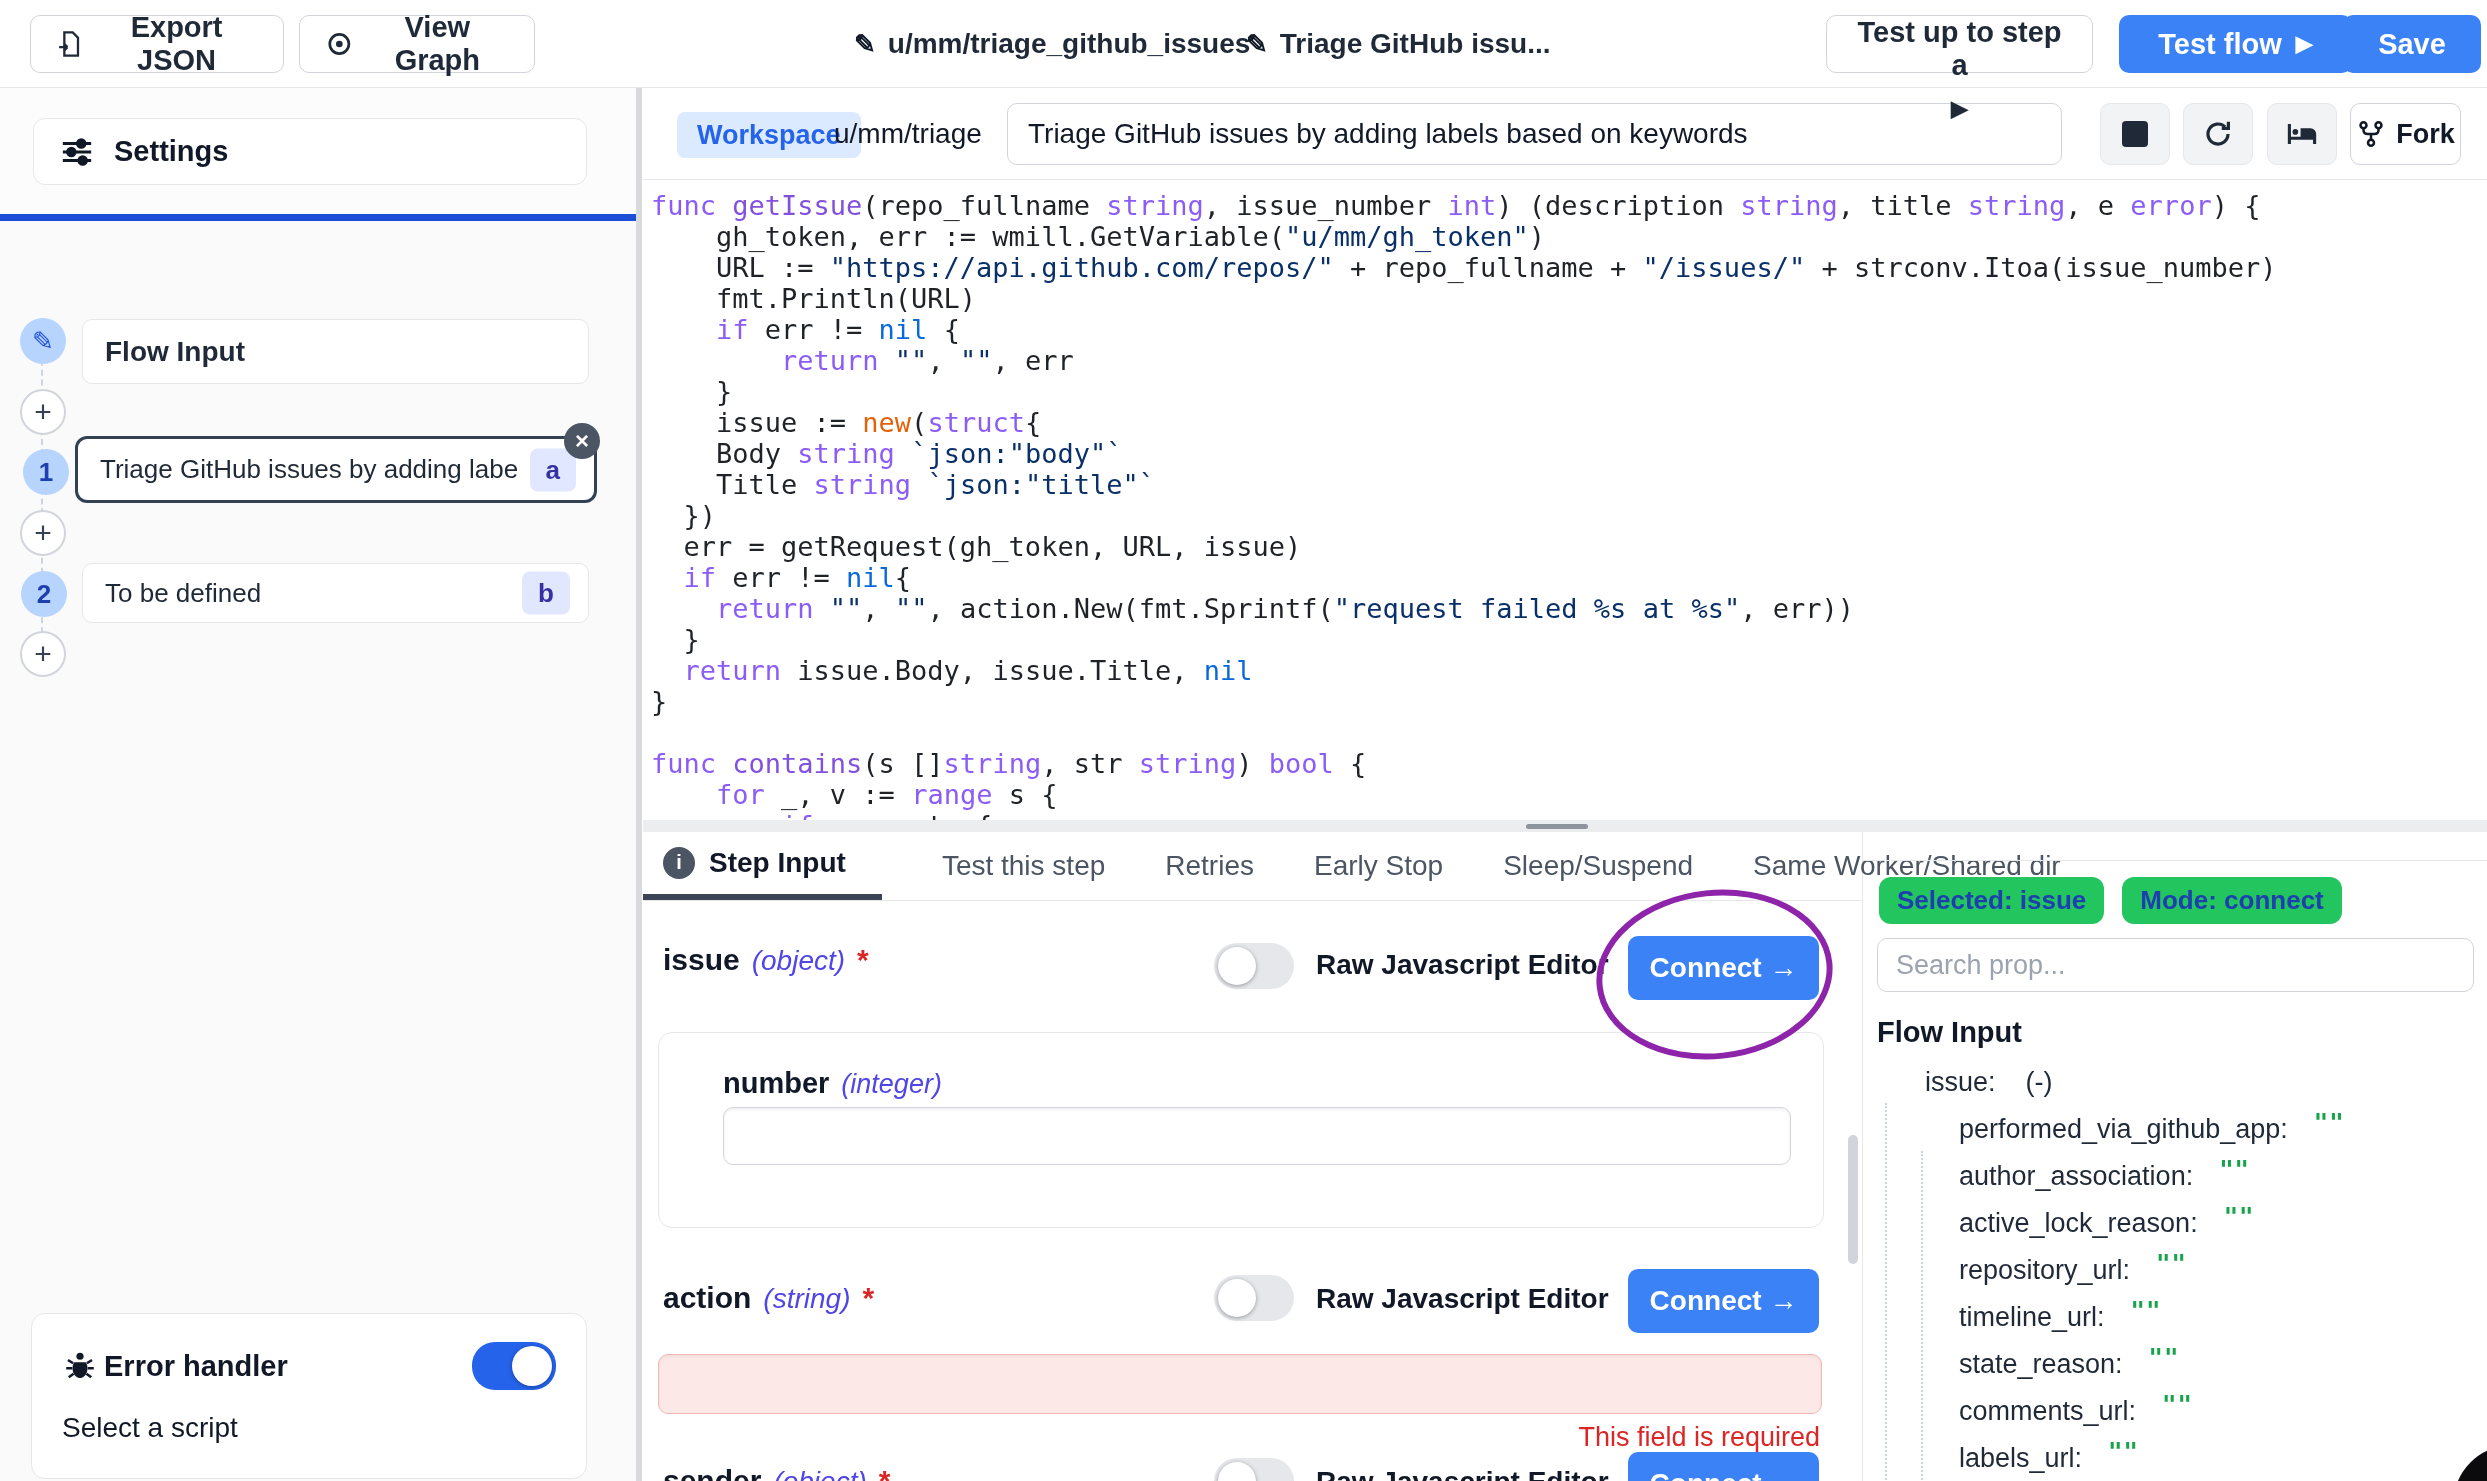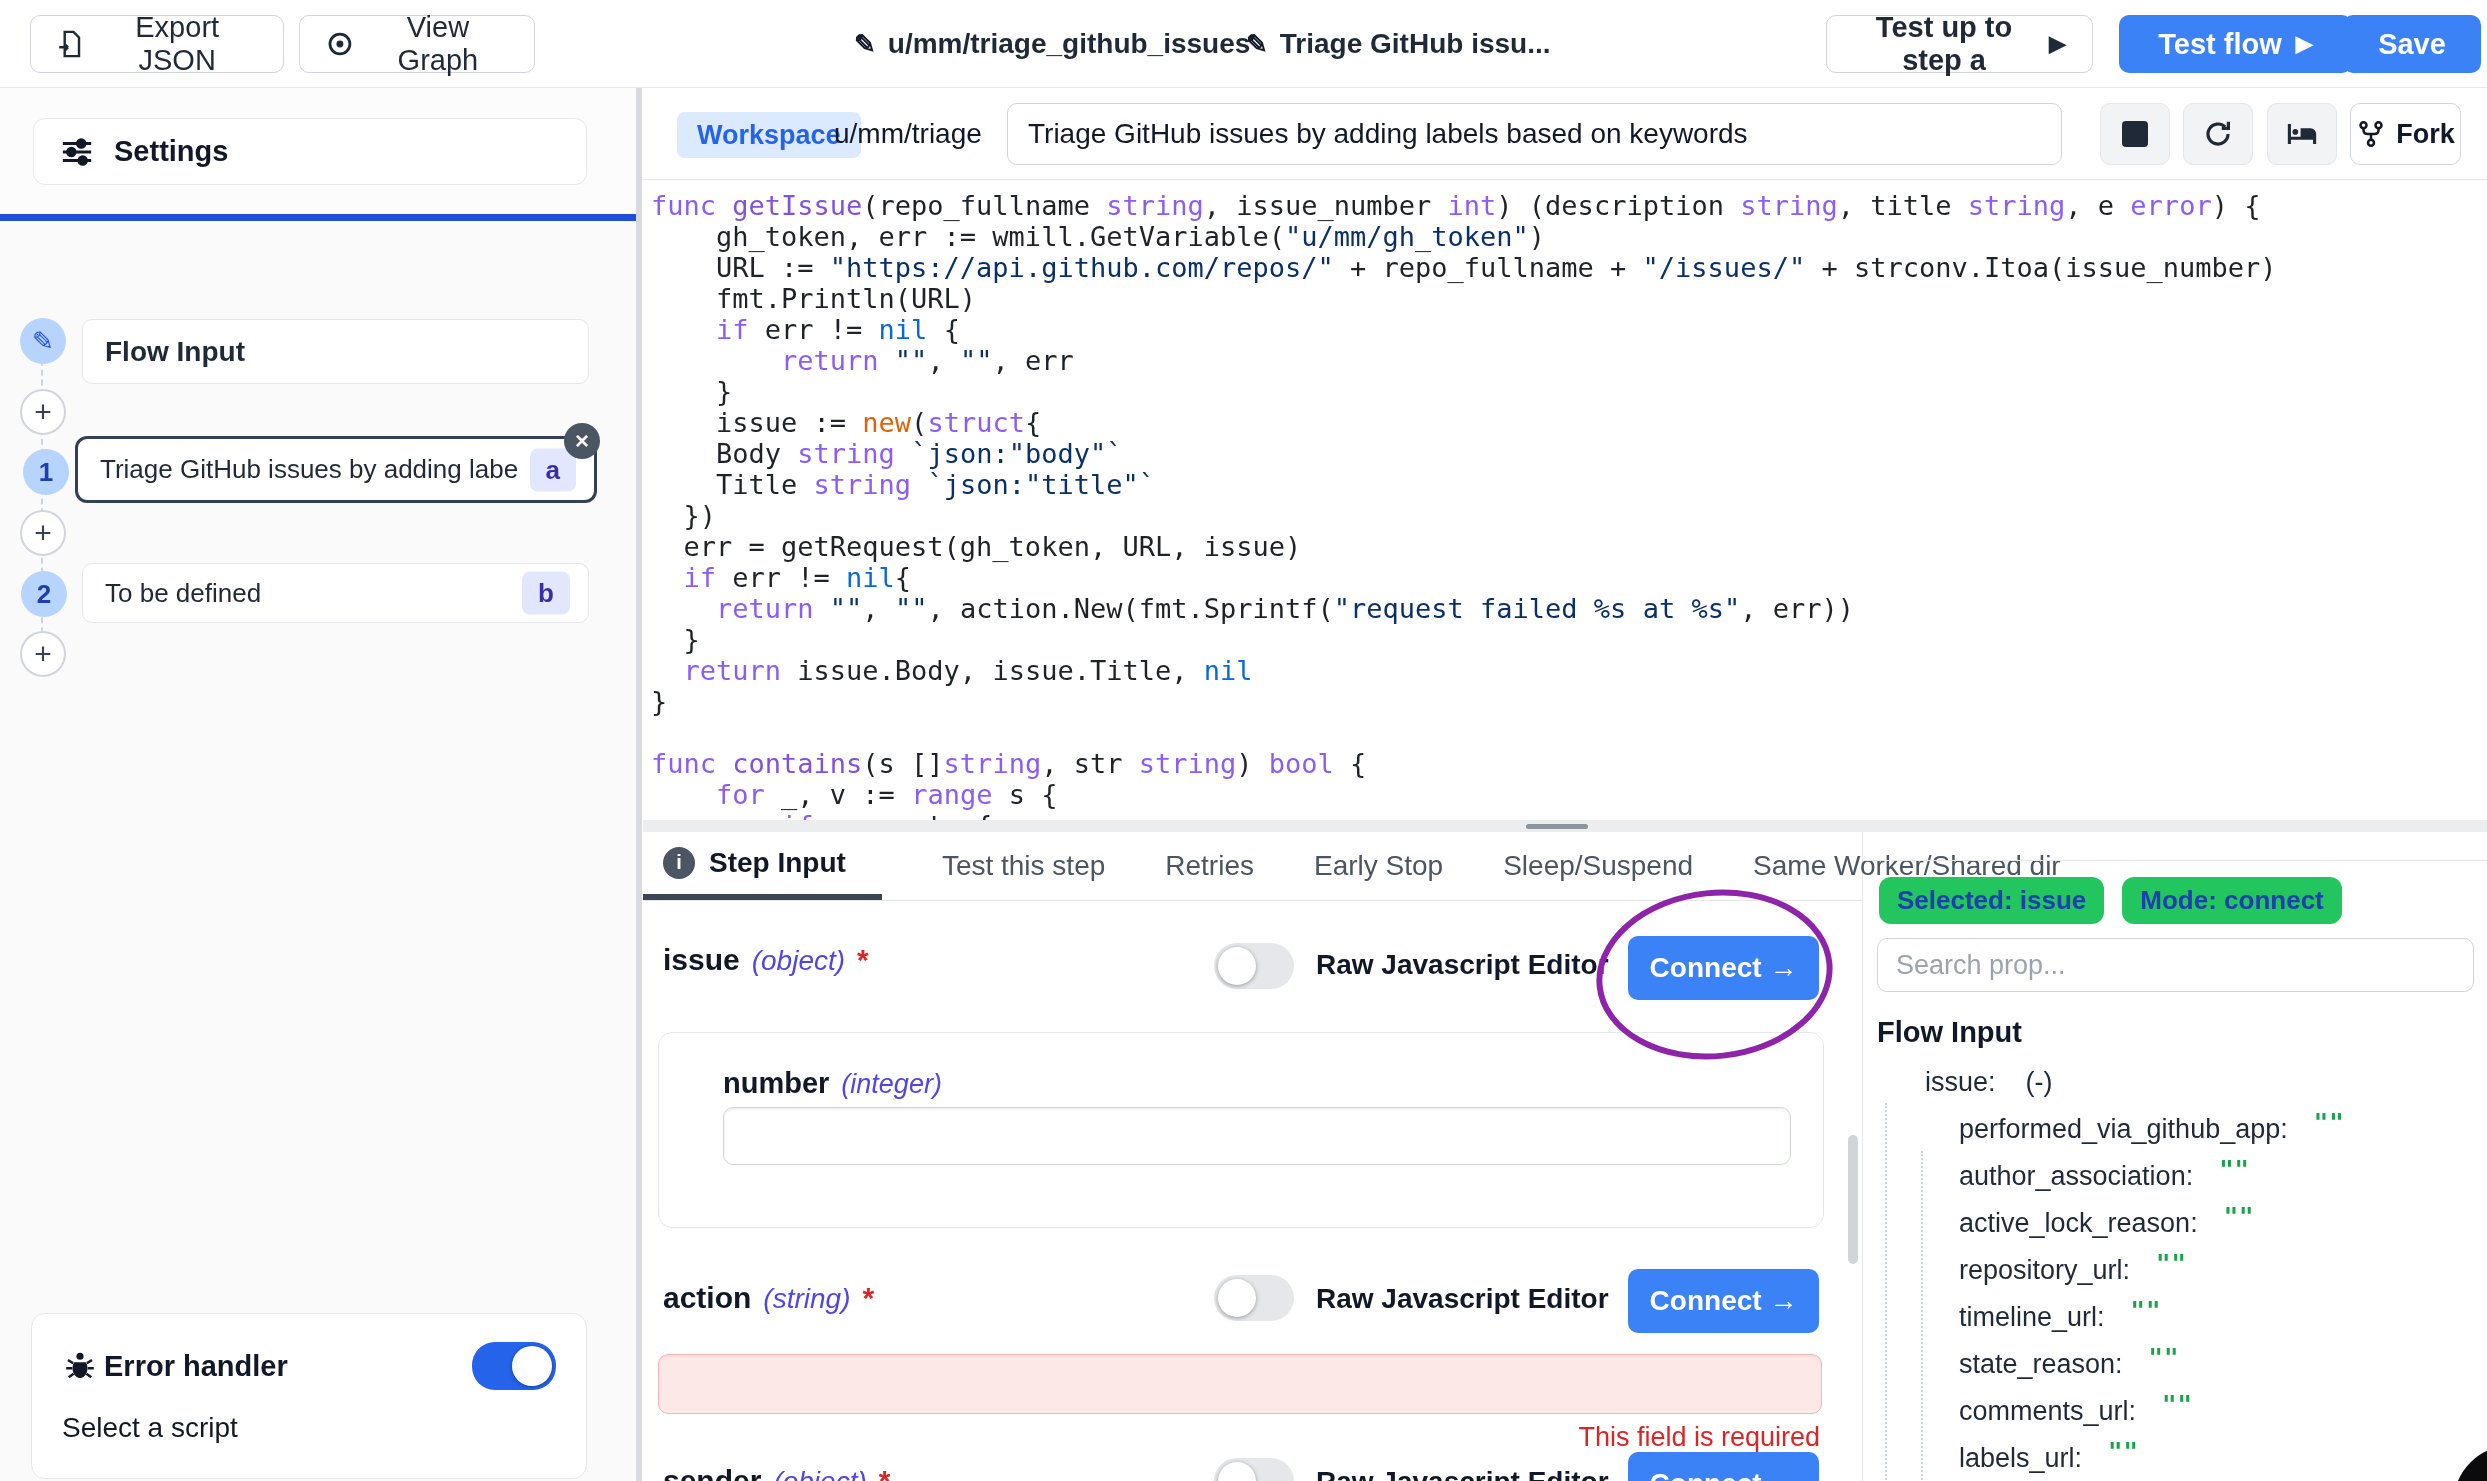--- a/index.html
+++ b/index.html
@@ -5,21 +5,21 @@
   * { margin:0; padding:0; box-sizing:border-box; }
   html,body { width:2488px; height:1482px; overflow:hidden; background:#fff;
     font-family:"Liberation Sans", sans-serif; color:#111827; }
   .app { position:relative; width:2488px; height:1482px; background:#fff; }
 
   
   .topbar { position:absolute; left:0; top:0; width:2488px; height:88px; background:#fff;
     border-bottom:1px solid #e5e7eb; z-index:20; }
   .tb-btn { position:absolute; top:15px; height:58px; display:flex; align-items:center; gap:14px;
     padding:0 26px; border:1px solid #d1d5db; border-radius:10px; background:#fff;
-    font-size:29px; font-weight:400; color:#1f2937; cursor:pointer; }
+    font-size:29px; font-weight:700; color:#1f2937; cursor:pointer; }
   .tb-btn-blue { position:absolute; top:15px; height:58px; display:flex; align-items:center; gap:14px;
     justify-content:center; border:none; border-radius:10px; background:#3b82f6;
     font-size:29px; font-weight:700; color:#fff; cursor:pointer; }
   .crumb { position:absolute; top:0; height:88px; display:flex; align-items:center; gap:12px;
     font-size:28px; font-weight:700; color:#1f2937; }
   .pencil-glyph { font-size:26px; color:#111827; }
   .play-glyph { font-size:22px; }
 
   
   .sidebar { position:absolute; left:0; top:88px; width:642px; height:1394px;
@@ -167,21 +167,21 @@
 
     <div class="crumb" style="left:854px;">
       <span class="pencil-glyph">✎</span>
       <span>u/mm/triage_github_issues</span>
     </div>
     <div class="crumb" style="left:1246px;">
       <span class="pencil-glyph">✎</span>
       <span>Triage GitHub issu...</span>
     </div>
 
-    <button class="tb-btn" style="left:1826px; width:267px; font-weight:700;">
+    <button class="tb-btn" style="left:1826px; width:267px; font-weight:700;flex-direction:column;">
       <span>Test up to step a</span>
       <span class="play-glyph">▶</span>
     </button>
     <button class="tb-btn-blue" style="left:2119px; width:233px;">
       <span>Test flow</span>
       <span class="play-glyph">▶</span>
     </button>
     <button class="tb-btn-blue" style="left:2343px; width:138px;">
       <span>Save</span>
     </button>

